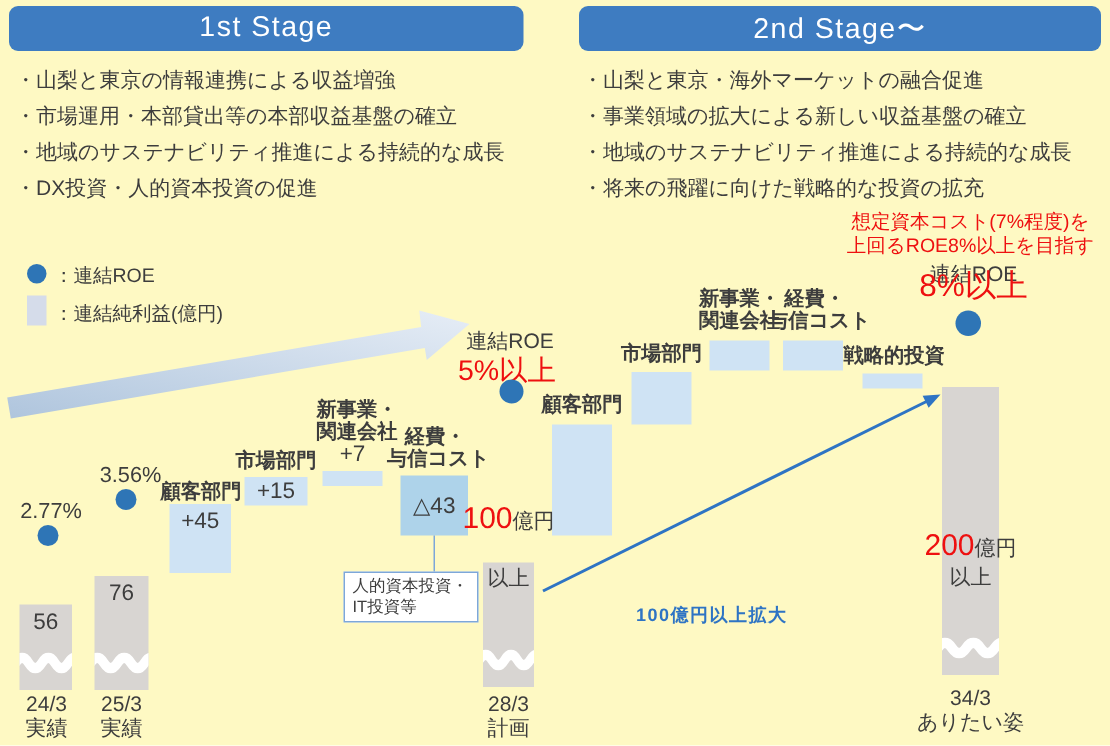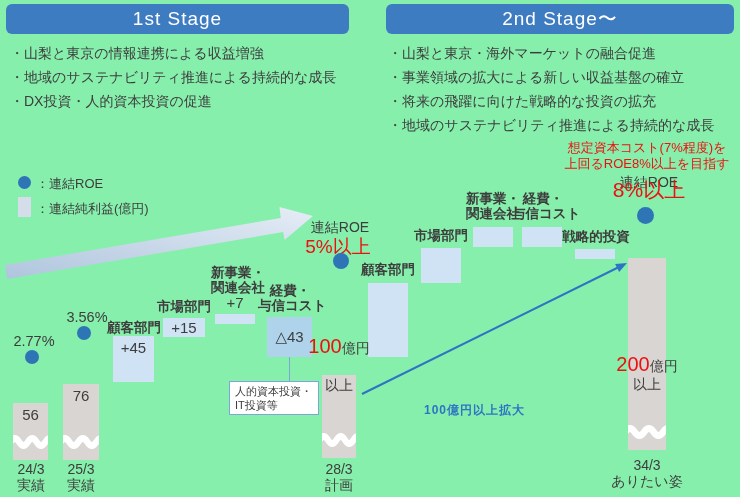--- a/index.html
+++ b/index.html
@@ -1,21 +1,21 @@
 <!DOCTYPE html>
 <html style="--accent-blue: #3e7cc1; --bar-blue: #cfe3f4; --bar-blue-strong: #aed3ea; --bar-gray: #d8d5d2; --dot-blue: #2e75b6; --red: #ee1010; --arrow-blue: #2e74c4; --note-border: #7da7d9; --text-dark: #3d3d3d; --legend-swatch: #d5dcea;"><head>
 <meta charset="utf-8">
 <style>
   :root{
     --accent-blue:#3e7cc1; --bar-blue:#cfe3f4; --bar-blue-strong:#aed3ea;
     --bar-gray:#d8d5d2; --dot-blue:#2e75b6; --red:#ee1010; --arrow-blue:#2e74c4;
     --note-border:#7da7d9; --text-dark:#3d3d3d; --legend-swatch:#d5dcea;
   }
   html,body{margin:0;padding:0;background:#fff;}
-  .canvas{position:relative;width:740px;height:497px;background:#86efac;overflow:hidden;
+  .canvas{position:relative;width:740px;height:497px;background:#fef9c3;overflow:hidden;
     font-family:"Liberation Sans","DejaVu Sans",sans-serif;color:var(--text-dark);}
   .abs{position:absolute;}
   .c{text-align:center;}
   .hdr{position:absolute;background:var(--accent-blue);border-radius:6px;color:#fff;
     font-size:19px;display:flex;align-items:center;justify-content:center;letter-spacing:1px;}
   .bullets{position:absolute;font-size:14px;line-height:24px;white-space:nowrap;}
   .lbl{position:absolute;font-size:13.5px;line-height:15px;white-space:nowrap;font-weight:bold;}
   .val{font-size:15px;}
   .axis{position:absolute;font-size:14px;line-height:16px;}
   .pct{position:absolute;font-size:14.5px;}
@@ -58,28 +58,29 @@
 
   <div class="hdr" style="left:6px;top:4px;width:343px;height:30px">
     <span>1st Stage</span>
   </div>
   <div class="hdr" style="left:386px;top:4px;width:348px;height:30px">
     <span>2nd Stage〜</span>
   </div>
 
   <div class="bullets" style="left:10px;top:41px">
     <div>・山梨と東京の情報連携による収益増強</div>
+    <div>・市場運用・本部貸出等の本部収益基盤の確立</div>
     <div>・地域のサステナビリティ推進による持続的な成長</div>
     <div>・DX投資・人的資本投資の促進</div>
   </div>
   <div class="bullets" style="left:388px;top:41px">
     <div>・山梨と東京・海外マーケットの融合促進</div>
     <div>・事業領域の拡大による新しい収益基盤の確立</div>
+    <div>・地域のサステナビリティ推進による持続的な成長</div>
     <div>・将来の飛躍に向けた戦略的な投資の拡充</div>
-    <div>・地域のサステナビリティ推進による持続的な成長</div>
   </div>
 
   <div class="dot" style="left:18px;top:176px;width:13px;height:13px"></div>
   <div class="legend-txt" style="left:36px;top:175px">：連結ROE</div>
   <div class="abs" style="left:18px;top:197px;width:13px;height:20px;background:var(--legend-swatch)"></div>
   <div class="legend-txt" style="left:36px;top:200px">：連結純利益(億円)</div>
 
   <div class="pct" style="left:8px;top:333px;width:52px;text-align:center">2.77%</div>
   <div class="dot" style="left:25px;top:350px;width:14px;height:14px"></div>
   <div class="pct" style="left:61px;top:309px;width:52px;text-align:center">3.56%</div>

